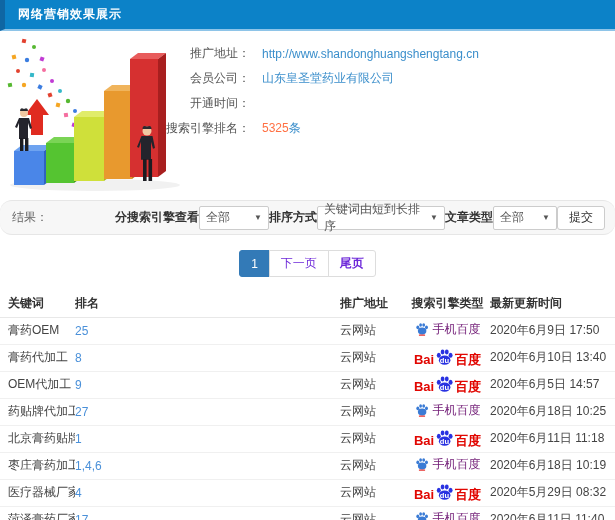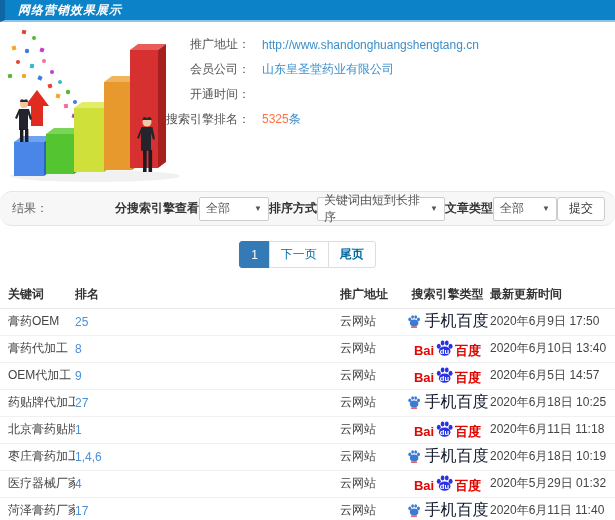--- a/index.html
+++ b/index.html
@@ -1,20 +1,20 @@
 <!DOCTYPE html>
 <html><head>
 <meta charset="utf-8">
 <style>
   * { margin:0; padding:0; box-sizing:border-box; }
   body { background:#fff; font-family:"Liberation Sans","DejaVu Sans",sans-serif; }
   .page { width:615px; height:520px; background:#fff; overflow:hidden; position:relative; }
 
   
-  .topbar { height:22px; background:#0c82c8; border-left:5px solid #0f66a3; border-bottom:2px solid #8ec4e8; display:flex; align-items:center;font-style:italic; }
+  .topbar { height:31px; background:#0c82c8; border-left:5px solid #0f66a3; border-bottom:2px solid #8ec4e8; display:flex; align-items:center; }
   .topbar-title { color:#fff; font-size:12px; font-weight:bold; padding-left:13px; letter-spacing:1px; }
 
   
   .info-section { position:relative; height:169px; }
   .illustration { position:absolute; left:0; top:2px; width:190px; height:162px; }
   .info-fields { position:absolute; left:158px; top:10px; }
   .field-row { height:25px; display:flex; align-items:center; font-size:12px; }
   .field-label { width:92px; text-align:right; color:#555; }
   .field-value { margin-left:12px; color:#555; }
   a.link { color:#3a8ecb; text-decoration:none; }
@@ -28,21 +28,21 @@
   .filter-label { font-weight:bold; color:#333; }
   .select-box { background:#fff; border:1px solid #ccc; border-radius:2px; height:24px; display:flex; align-items:center; padding:0 6px; color:#555; cursor:pointer; }
   .select-box .caret { margin-left:auto; font-size:8px; color:#555; padding-left:8px; }
   .sel-engine { width:70px; }
   .sel-sort { width:128px; }
   .sel-article { width:64px; }
   .submit-btn { background:#fff; border:1px solid #ccc; border-radius:3px; height:24px; padding:0 11px; font-size:12px; color:#333; cursor:pointer; }
 
   
   .pagination { margin-top:15px; display:flex; justify-content:center; }
-  .page-btn { border:1px solid #ddd; background:#fff; color:#0369a1; font-size:12px; height:27px; display:flex; align-items:center; padding:0 11px; margin-left:-1px; cursor:pointer; }
+  .page-btn { border:1px solid #ddd; background:#fff; color:#6d28d9; font-size:12px; height:27px; display:flex; align-items:center; padding:0 11px; margin-left:-1px; cursor:pointer; }
   .page-btn.active { background:#337ab7; border-color:#337ab7; color:#fff; }
   .page-btn:first-child { border-radius:3px 0 0 3px; margin-left:0; }
   .page-btn:last-child { border-radius:0 3px 3px 0;font-weight:bold; }
 
   
   table.kw-table { width:100%; margin-top:13px; border-collapse:collapse; table-layout:fixed; font-size:12px; }
   .kw-table th { text-align:left; font-weight:bold; color:#333; height:27px; border-bottom:1px solid #e8e8e8; padding:0; overflow:hidden; white-space:nowrap; }
   .kw-table td { height:27px; border-bottom:1px solid #f0f0f0; color:#444; padding:0; overflow:hidden; white-space:nowrap; }
   .col-kw  { width:75px; }
   .col-rank{ width:265px; }
@@ -51,21 +51,21 @@
   .col-time{ width:125px; }
   .pad-l { padding-left:8px !important; }
   .c-center { text-align:center !important; }
   .rank-link { color:#4a90d9; text-decoration:none; cursor:pointer; }
 
   
   .baidu-logo { display:inline-flex; align-items:flex-end; line-height:1; }
   .baidu-logo .bai { color:#e10601; font-weight:bold; font-size:13px; }
   .baidu-logo svg { margin:0 1px -1px 1px; }
   .mobile-logo { display:inline-flex; align-items:center; gap:4px; line-height:1; }
-  .mobile-logo .mlabel { color:#0f172a; font-size:16px; }
+  .mobile-logo .mlabel { color:#701a75; font-size:12px; }
 </style>
 </head>
 <body>
 
 <div class="page">
 
   <div class="topbar">
     <span class="topbar-title">网络营销效果展示</span>
   </div>
 
@@ -328,21 +328,21 @@
               <svg width="19" height="19" viewBox="0 0 25 24">
                 <ellipse cx="5" cy="9" rx="2.6" ry="3.3" fill="#2932e1"></ellipse>
                 <ellipse cx="10" cy="4.8" rx="2.5" ry="3.2" fill="#2932e1"></ellipse>
                 <ellipse cx="15.5" cy="4.8" rx="2.5" ry="3.2" fill="#2932e1"></ellipse>
                 <ellipse cx="20.5" cy="9" rx="2.6" ry="3.3" fill="#2932e1"></ellipse>
                 <ellipse cx="12.7" cy="15.5" rx="7.6" ry="6.2" fill="#2932e1"></ellipse>
                 <text x="12.5" y="19" fill="#ffffff" font-size="10" font-weight="bold" text-anchor="middle" font-family="Liberation Sans, sans-serif">du</text>
               </svg>
               <span class="bai">百度</span>
             </span></td>
-      <td>2020年5月29日 01:32</td>
+      <td>2020年5月29日 08:32</td>
     </tr>
         <tr>
       <td class="pad-l">菏泽膏药厂家</td>
       <td><a class="rank-link" href="#">17</a></td>
       <td>云网站</td>
       <td class="c-center"><span class="mobile-logo">
               <svg width="14" height="14" viewBox="0 0 25 24">
                 <ellipse cx="5" cy="9" rx="2.6" ry="3.3" fill="#3a7bd5"></ellipse>
                 <ellipse cx="10" cy="4.8" rx="2.5" ry="3.2" fill="#3a7bd5"></ellipse>
                 <ellipse cx="15.5" cy="4.8" rx="2.5" ry="3.2" fill="#3a7bd5"></ellipse>

